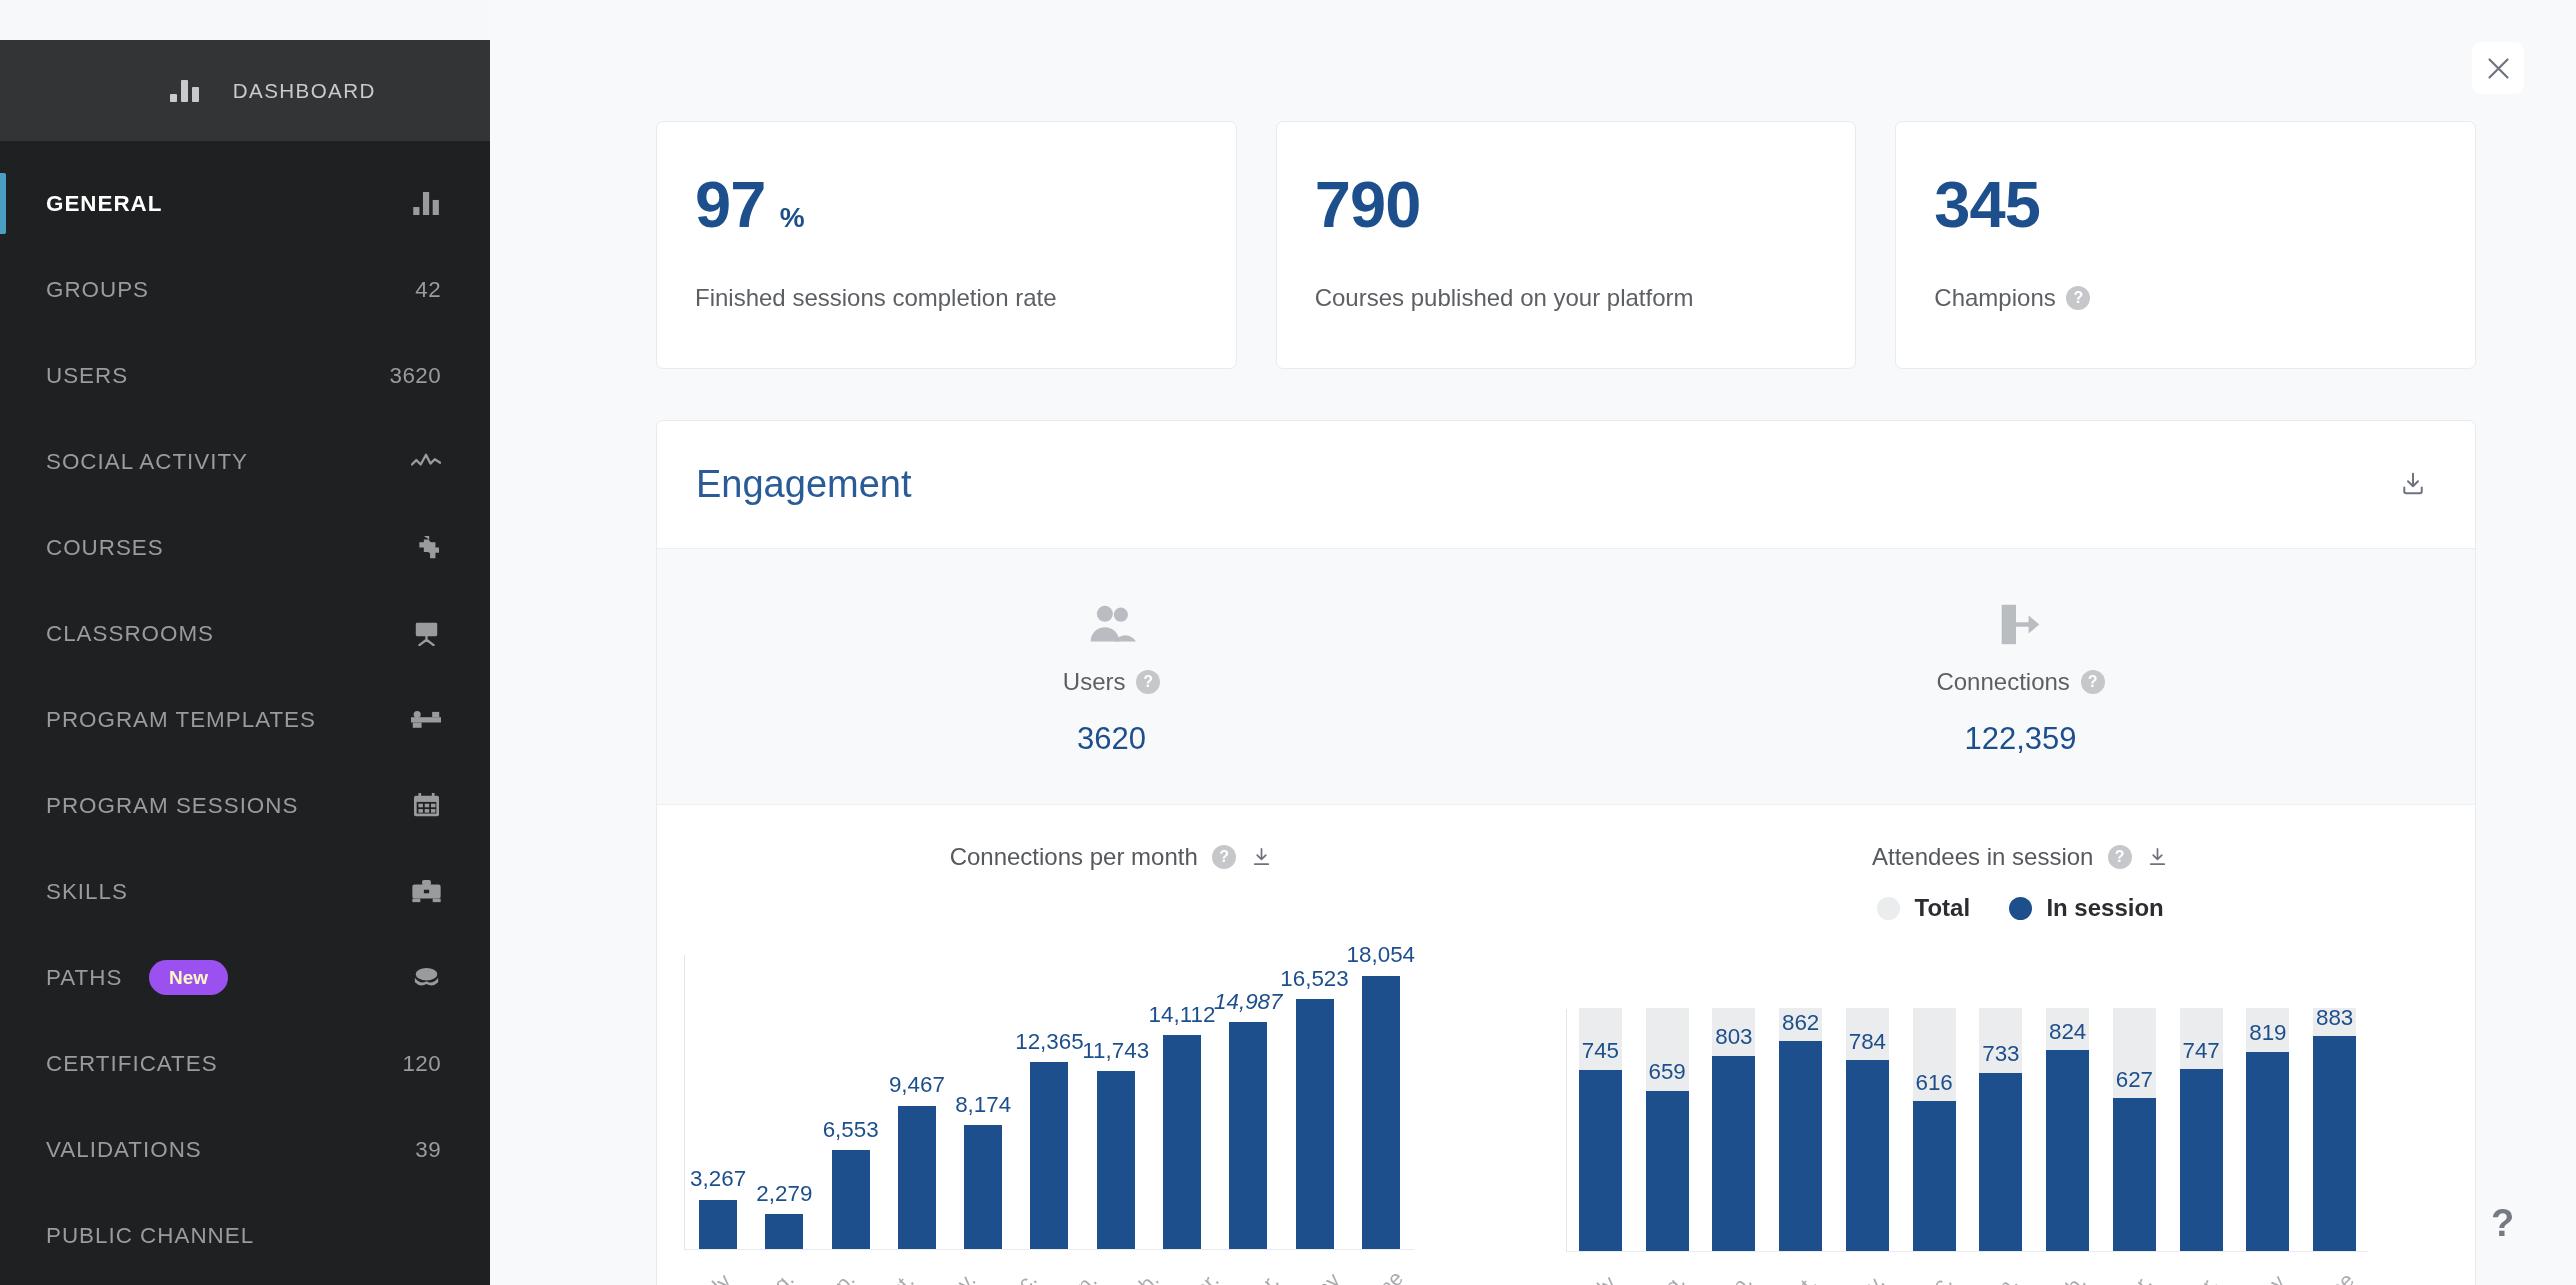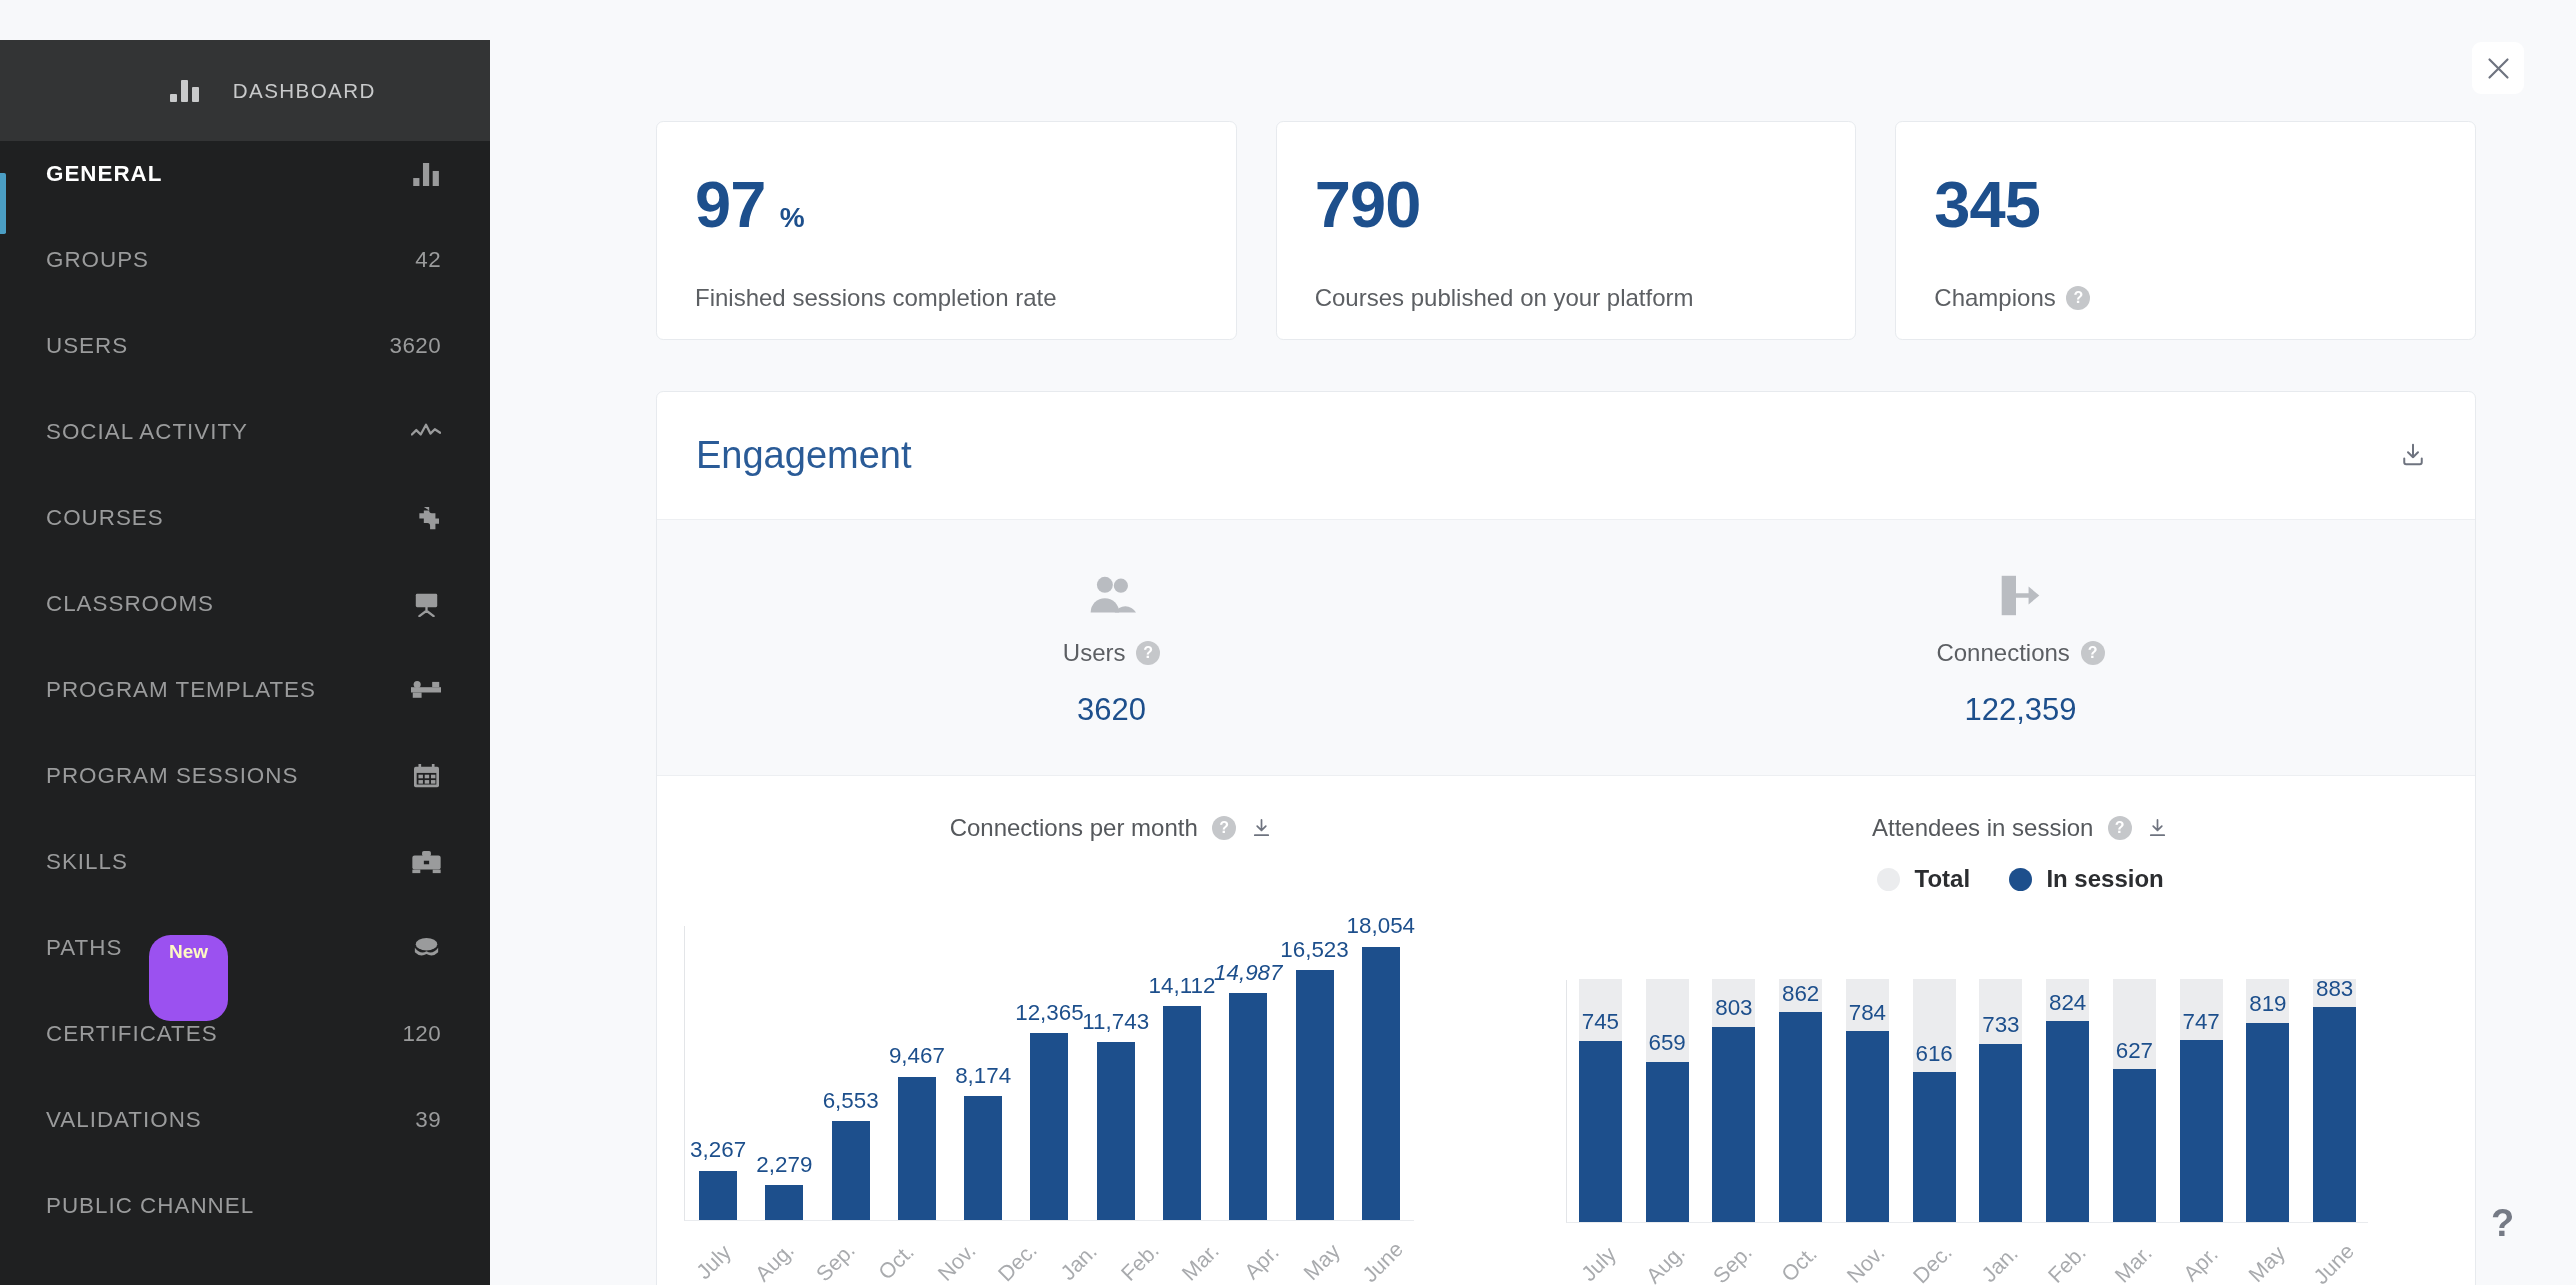--- a/index.html
+++ b/index.html
@@ -32,21 +32,21 @@
   .brand-icon i:nth-child(1) { height: 8px; }
   .brand-icon i:nth-child(2) { height: 22.4px; }
   .brand-icon i:nth-child(3) { height: 15px; }
   .brand-title {
     color: #c9cacb; font-size: 20.6px; letter-spacing: 1.4px; font-weight: 400;
   }
 
   .nav { padding-top: 19.7px; }
   .nav-item {
     height: 86px;
-    display: flex; 
+    display: flex; align-items: center;
     padding: 0 49px 0 46px;
     position: relative;
     cursor: pointer;
   }
   .nav-label {
     color: #9a9b9c; font-size: 22.4px; letter-spacing: 1px; flex: 1 1 auto;
     white-space: nowrap;
   }
   .nav-item.active .nav-label { color: #ffffff; font-weight: 700; }
   .nav-item.active::before {
@@ -73,21 +73,21 @@
     background: #ffffff; display: flex; align-items: center; justify-content: center;
     cursor: pointer; box-shadow: 0 0 0 0 rgba(0,0,0,0);
   }
   .close-btn svg { display:block; }
 
   .kpi-row {
     display: flex; gap: 39px;
     padding: 121px 100px 0 166px;
   }
   .kpi-card {
-    flex: 1 1 0; height: 219px;
+    flex: 1 1 0; height: 248px;
     background: #ffffff;
     border: 0.9px solid #e7eaee;
     border-radius: 7.2px;
     padding: 50px 0 0 38px;
   }
   .kpi-value-row { display: flex; align-items: baseline; gap: 14.3px; }
   .kpi-value { color: #1d4f8c; font-size: 65px; font-weight: 700; line-height: 1; letter-spacing: -0.9px; }
   .kpi-unit { color: #1d4f8c; font-size: 28px; font-weight: 700; }
   .kpi-label-row { display: flex; align-items: center; gap: 10.7px; margin-top: 47px; }
   .kpi-label { color: #5c5f63; font-size: 24px; }

